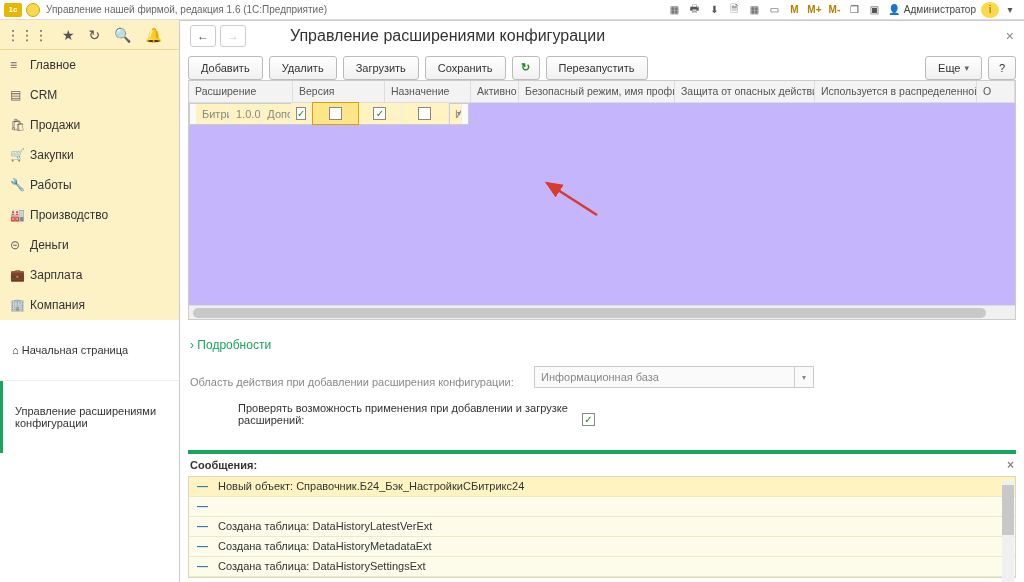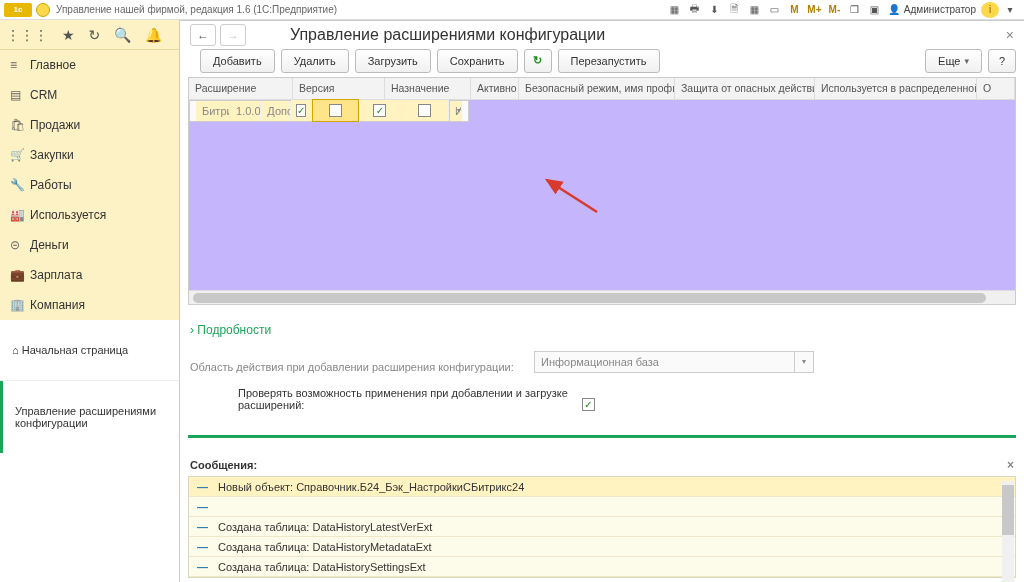--- a/index.html
+++ b/index.html
@@ -1,19 +1,19 @@
 <!DOCTYPE html>
 <html><head>
 <meta charset="utf-8">
 <style>
   html,body{margin:0;padding:0;font-family:Arial,Helvetica,sans-serif;font-size:11px;color:#333;background:#fff;width:1024px;height:582px;overflow:hidden;}
   *{box-sizing:border-box;}
   
   .titlebar{height:20px;background:#fff;border-bottom:1px solid #ddd;display:flex;align-items:center;padding:0 4px;}
-  .titlebar .logo{width:28px;height:14px;background:#e8b800;border-radius:2px;margin-right:4px;display:flex;align-items:center;justify-content:center;font-size:8px;font-weight:bold;color:#fff;}
+  .titlebar .logo{width:18px;height:14px;background:#e8b800;border-radius:2px;margin-right:4px;display:flex;align-items:center;justify-content:center;font-size:8px;font-weight:bold;color:#fff;}
   .titlebar .circle{width:14px;height:14px;border-radius:50%;background:#fcd94b;border:1px solid #c8a800;margin-right:6px;}
   .titlebar .title{color:#666;font-size:10px;}
   .titlebar .spacer{flex:1;}
   .titlebar .ticon{width:18px;height:16px;margin:0 1px;display:flex;align-items:center;justify-content:center;font-size:10px;color:#555;border:1px solid transparent;}
   .titlebar .user{display:flex;align-items:center;font-size:10px;color:#444;margin:0 4px;}
   
   .body{display:flex;height:562px;}
   .sidebar{width:180px;background:#fff;border-right:1px solid #ccc;display:flex;flex-direction:column;}
   .sb-top{height:30px;background:#fdf2c6;border-bottom:1px solid #e6d999;display:flex;align-items:center;padding:0 6px;gap:14px;}
   .sb-top .ic{font-size:14px;color:#555;}
@@ -23,21 +23,21 @@
   .sb-sub{background:#fff;}
   .sb-sub .sub-item{padding:24px 12px;font-size:11px;color:#333;cursor:pointer;}
   .sb-sub .sub-item.home{border-bottom:1px solid #eee;}
   .sb-sub .sub-item.active{border-left:3px solid #19a55a;background:#fff;}
   
   .main{flex:1;display:flex;flex-direction:column;position:relative;border-top:1px solid #ccc;}
   .main-top{height:32px;display:flex;align-items:center;padding:0 10px;border-bottom:0;}
   .navbtn{width:26px;height:22px;border:1px solid #ccc;background:#fff;border-radius:3px;margin-right:4px;display:flex;align-items:center;justify-content:center;font-size:12px;color:#555;}
   .page-title{font-size:16px;color:#333;margin-left:40px;}
   .close-x{margin-left:auto;font-size:14px;color:#888;cursor:pointer;}
-  .toolbar{height:32px;display:flex;align-items:flex-start;padding:0 8px;gap:6px;margin-left:12px;}
+  .toolbar{height:32px;display:flex;align-items:flex-end;padding:0 8px;gap:6px;}
   .btn{height:24px;padding:0 12px;border:1px solid #bbb;border-radius:3px;background:linear-gradient(#fff,#f0f0f0);font-size:11px;color:#333;display:flex;align-items:center;cursor:pointer;}
   .btn.icon{width:28px;padding:0;justify-content:center;}
   .btn.green{color:#1a8f1a;font-weight:bold;}
   .toolbar .spacer{flex:1;}
   .btn.dd::after{content:"▾";margin-left:4px;color:#666;font-size:9px;}
   
   .table-wrap{border:1px solid #ccc;margin:0 8px;height:262px;position:relative;background:#c4b5fd;display:flex;flex-direction:column;}
   .thead{display:flex;background:#f3f3f3;border-bottom:1px solid #ddd;height:22px;}
   .th{padding:4px 6px;font-size:10.5px;color:#555;border-right:1px solid #ddd;overflow:hidden;white-space:nowrap;}
   .trow{display:flex;height:24px;align-items:stretch;}
@@ -56,21 +56,21 @@
   .details-h{color:#19a55a;font-size:12px;cursor:pointer;}
   .details-h::before{content:"› ";}
   .frow{display:flex;align-items:flex-end;margin-top:14px;font-size:11px;color:#888;}
   .frow.dark{color:#333;margin-left:48px;}
   .frow .lbl{width:344px;}
   .sel{width:280px;height:22px;border:1px solid #ccc;background:#fafafa;color:#888;padding:0 6px;display:flex;align-items:center;position:relative;}
   .sel::after{content:"▾";position:absolute;right:0;top:0;width:18px;height:100%;border-left:1px solid #ccc;display:flex;align-items:center;justify-content:center;font-size:8px;color:#888;}
   
   .msg-bar{height:4px;background:#19a55a;margin:6px 8px 0;}
   .msg-box{margin:0 8px 4px;border:0;}
-  .msg-head{display:flex;align-items:center;font-size:11px;font-weight:bold;padding:4px 2px;margin-top:16px;}
+  .msg-head{display:flex;align-items:center;font-size:11px;font-weight:bold;padding:4px 2px;}
   .msg-head .x{margin-left:auto;font-size:12px;color:#888;cursor:pointer;}
   .msg-list{border:1px solid #d8d8c0;background:#fdfbe9;}
   .msg-item{display:flex;align-items:center;height:20px;padding:0 8px;font-size:11px;border-bottom:1px solid #eee8c8;}
   .msg-item .dash{color:#2a7ab0;margin-right:10px;font-weight:bold;}
   .msg-item.hl{background:#fff3c2;}
   .vscroll{position:absolute;right:10px;top:460px;width:12px;height:110px;background:#f0f0f0;}
   .vscroll .vthumb{width:100%;height:50px;background:#c8c8c8;margin-top:4px;}
 </style>
 </head>
 <body>
@@ -124,21 +124,21 @@
       <div class="sb-item">
           <span class="ic">🛒</span>
           <span>Закупки</span>
         </div>
       <div class="sb-item">
           <span class="ic">🔧</span>
           <span>Работы</span>
         </div>
       <div class="sb-item">
           <span class="ic">🏭</span>
-          <span>Используется</span>
+          <span>Производство</span>
         </div>
       <div class="sb-item">
           <span class="ic">⊝</span>
           <span>Деньги</span>
         </div>
       <div class="sb-item">
           <span class="ic">💼</span>
           <span>Зарплата</span>
         </div>
       <div class="sb-item">

